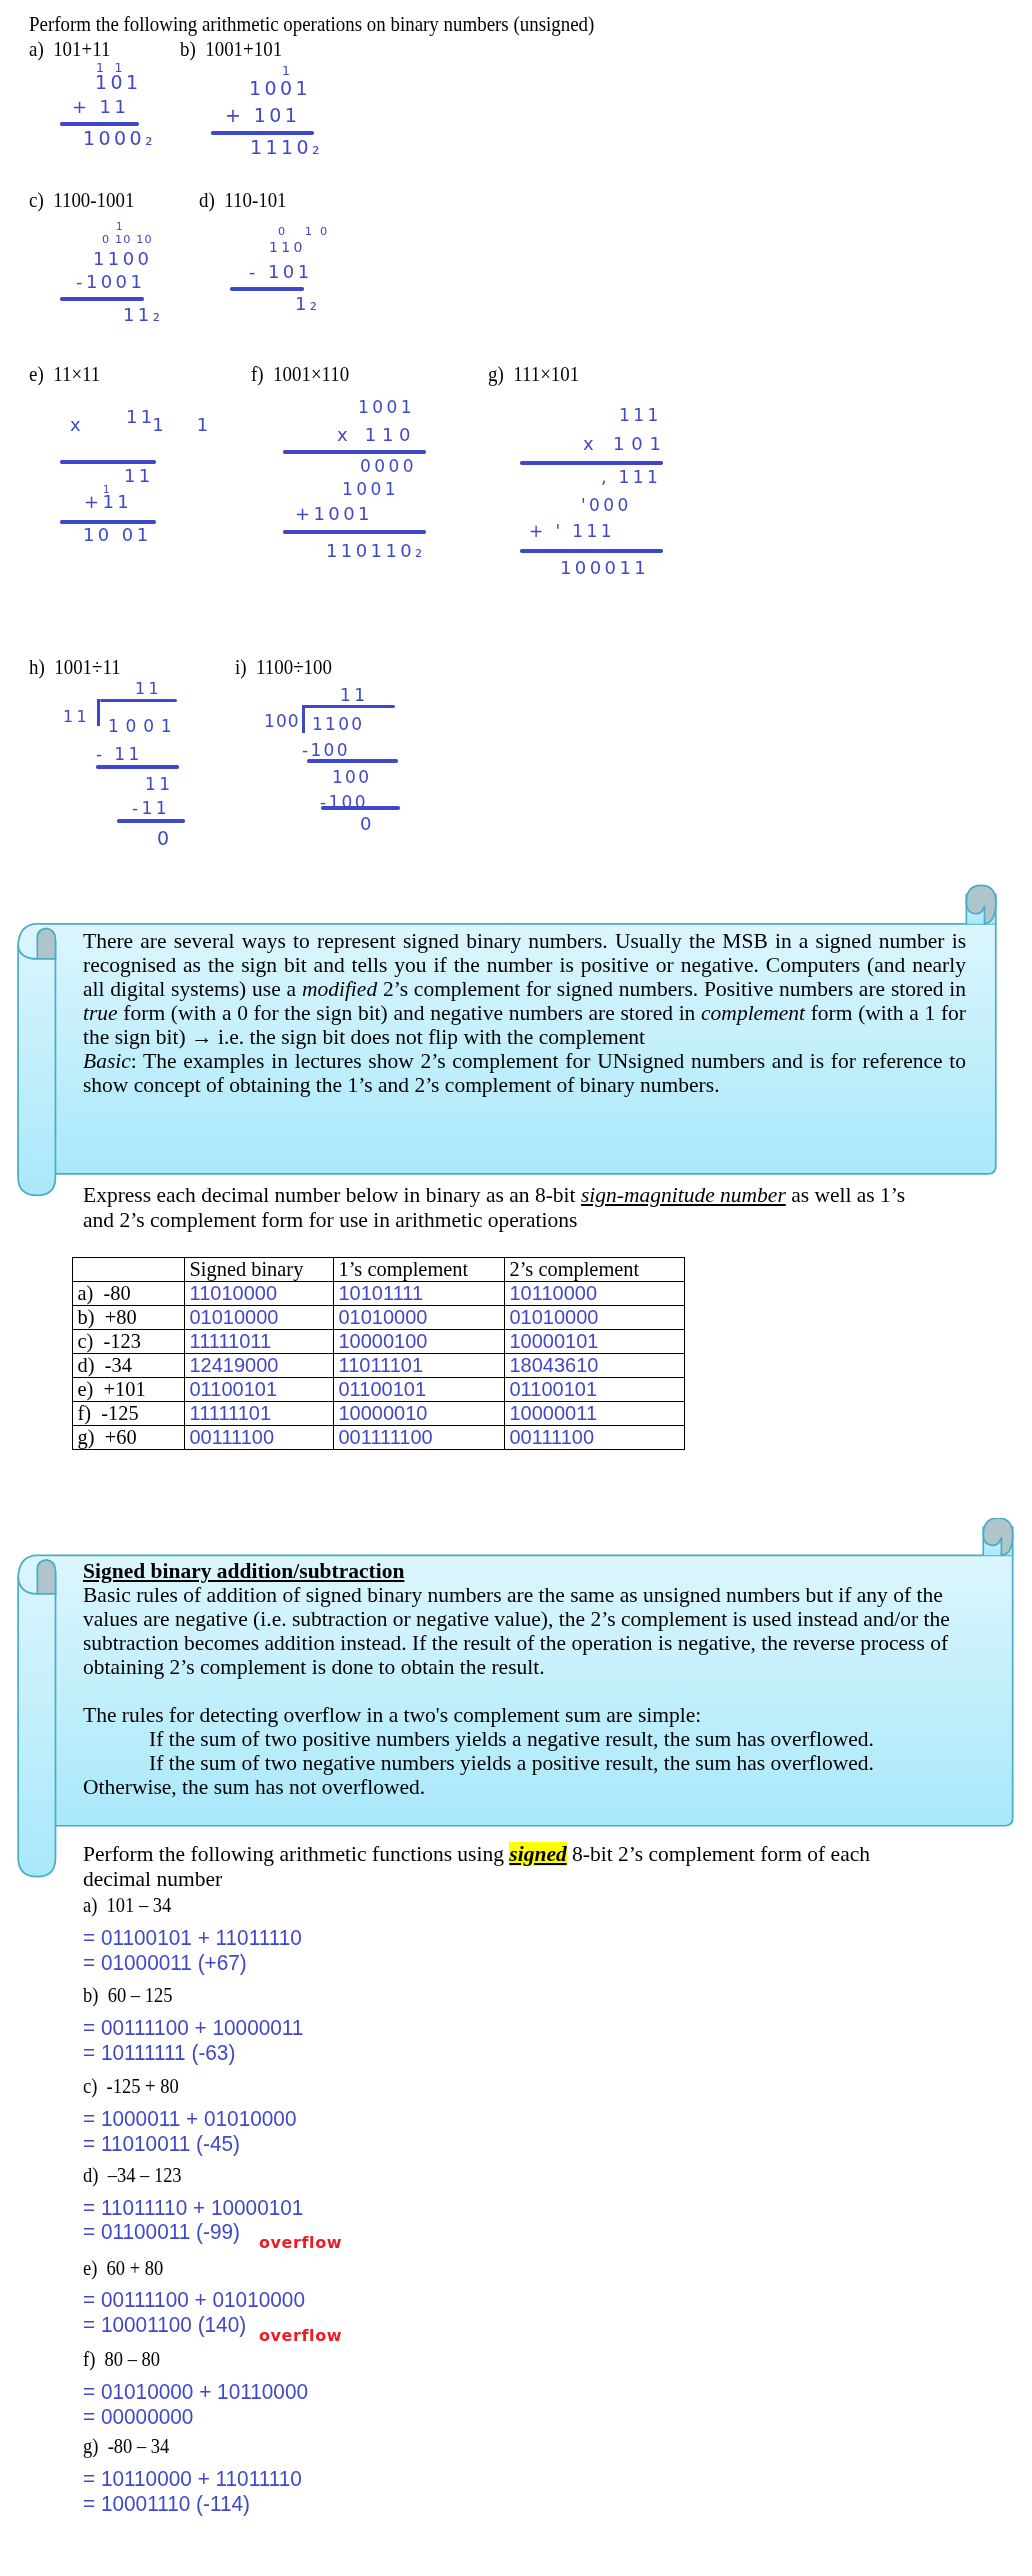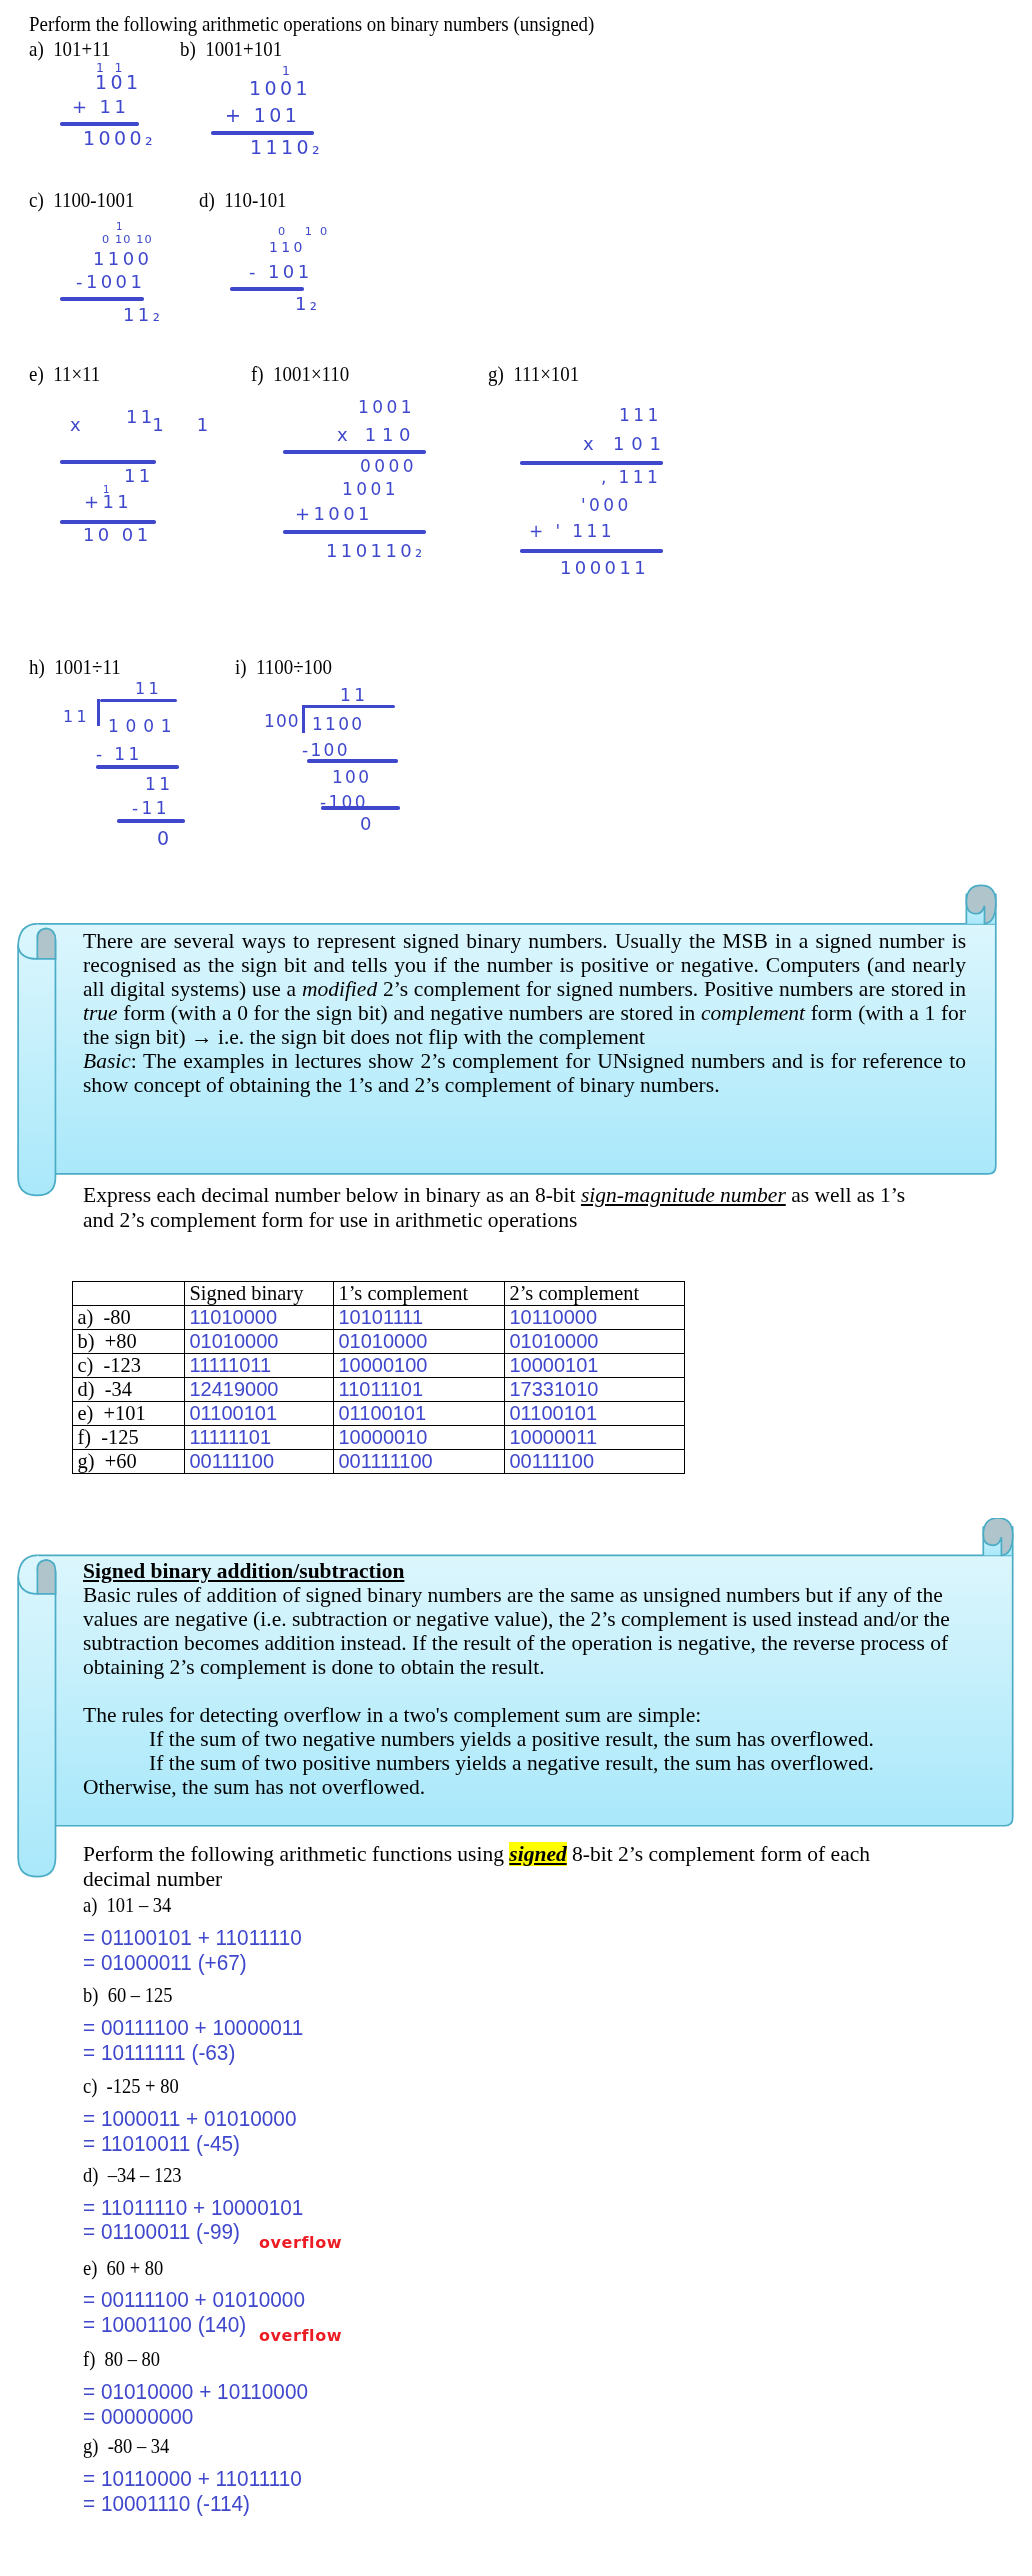--- a/index.html
+++ b/index.html
@@ -11,21 +11,21 @@
   .hwline { position: absolute; height: 4px; background: #3f48cc; border-radius: 1.7px; }
   .ans { position: absolute; font-family: "Liberation Sans", sans-serif; color: #3f48cc; font-size: 22.6px; line-height: 25px; white-space: nowrap; transform-origin: 0 0; transform: scaleX(0.92); }
   .overflow { position: absolute; font-family: "DejaVu Sans", sans-serif; color: #ed1c24; font-size: 16px; font-weight: bold; letter-spacing: 0.6px; white-space: nowrap; }
   .scroll { position: absolute; left: 0; width: 1032px; }
   .scroll svg { position: absolute; left: 0; top: 0; }
   .scroll-body { position: absolute; left: 83px; width: 883px; font-size: 21.5px; line-height: 24px; }
   .scroll-body p { margin: 0; }
   .scroll-title { font-weight: bold; text-decoration: underline; }
   .justify { text-align: justify; text-align-last: left; }
   .indent { padding-left: 66px; }
-  table.conv { position: absolute; left: 72px; top: 1257px; border-collapse: collapse; font-size: 20.4px; margin-top: 24px; }
+  table.conv { position: absolute; left: 72px; top: 1257px; border-collapse: collapse; font-size: 20.4px; }
   table.conv td, table.conv th { border: 1.1px solid #000; height: 22.6px; padding: 0 4.5px; vertical-align: middle; }
   table.conv th { font-weight: normal; text-align: left; }
   table.conv td.bin { font-family: "Liberation Sans", sans-serif; color: #3f48cc; font-size: 20px; }
   .hl { background: #ffff00; font-weight: bold; font-style: italic; text-decoration: underline; }
   .u-it { font-style: italic; text-decoration: underline; }
 </style>
 </head>
 <body>
 
 <div class="txt cond" style="left:29px; top:11.3px;">Perform the following arithmetic operations on binary numbers (unsigned)</div>
@@ -185,21 +185,21 @@
       <tr>
         <td style="white-space: pre;">c)  -123</td>
         <td class="bin" style="white-space: pre;">11111011</td>
         <td class="bin" style="white-space: pre;">10000100</td>
         <td class="bin" style="white-space: pre;">10000101</td>
       </tr>
       <tr>
         <td style="white-space: pre;">d)  -34</td>
         <td class="bin" style="white-space: pre;">12419000</td>
         <td class="bin" style="white-space: pre;">11011101</td>
-        <td class="bin" style="white-space: pre;">17331010</td>
+        <td class="bin" style="white-space: pre;">18043610</td>
       </tr>
       <tr>
         <td style="white-space: pre;">e)  +101</td>
         <td class="bin" style="white-space: pre;">01100101</td>
         <td class="bin" style="white-space: pre;">01100101</td>
         <td class="bin" style="white-space: pre;">01100101</td>
       </tr>
       <tr>
         <td style="white-space: pre;">f)  -125</td>
         <td class="bin" style="white-space: pre;">11111101</td>
@@ -228,22 +228,22 @@
     <path d="M66 94 Q64 76 82 74 Q98 76 98 94 L98 134 L66 134 Z" fill="#b0c4cb" stroke="#4bacc6" stroke-width="3"></path>
     <path d="M32 104 Q34 134 66 134" fill="none" stroke="#4bacc6" stroke-width="3"></path>
     <path d="M1738 66 L1738 16 L1790 16 L1790 66" fill="url(#sg2)" stroke="#4bacc6" stroke-width="3"></path>
     <path d="M1738 30 Q1738 0 1764 0 Q1790 0 1790 30 Q1790 64 1770 66 L1770 34 Q1766 50 1752 48 Q1738 46 1738 30 Z" fill="#b0c4cb" stroke="#4bacc6" stroke-width="3"></path>
   </svg>
   <div class="scroll-body" style="top:41px; width:905px;">
     <p class="scroll-title">Signed binary addition/subtraction</p>
     <p>Basic rules of addition of signed binary numbers are the same as unsigned numbers but if any of the values are negative (i.e. subtraction or negative value), the 2’s complement is used instead and/or the subtraction becomes addition instead. If the result of the operation is negative, the reverse process of obtaining 2’s complement is done to obtain the result.</p>
     <p style="height:24px;"></p>
     <p>The rules for detecting overflow in a two's complement sum are simple:</p>
+    <p class="indent">If the sum of two positive numbers yields a negative result, the sum has overflowed.</p>
     <p class="indent">If the sum of two negative numbers yields a positive result, the sum has overflowed.</p>
-    <p class="indent">If the sum of two positive numbers yields a negative result, the sum has overflowed.</p>
     <p>Otherwise, the sum has not overflowed.</p>
   </div>
 </div>
 
 <div class="txt" style="left:83px; top:1841px; font-size:21.5px;"><span>Perform the following arithmetic functions using </span><span class="hl">signed</span><span> 8-bit 2’s complement form of each</span></div>
 <div class="txt" style="left:83px; top:1866px; font-size:21.5px;">decimal number</div>
 
 <div id="signed-list">
     <div>
       <div class="txt cond" style="left: 83px; top: 1892px; font-size: 21.5px;"><span>a)</span>&nbsp;&nbsp;<span>101 – 34</span></div>

